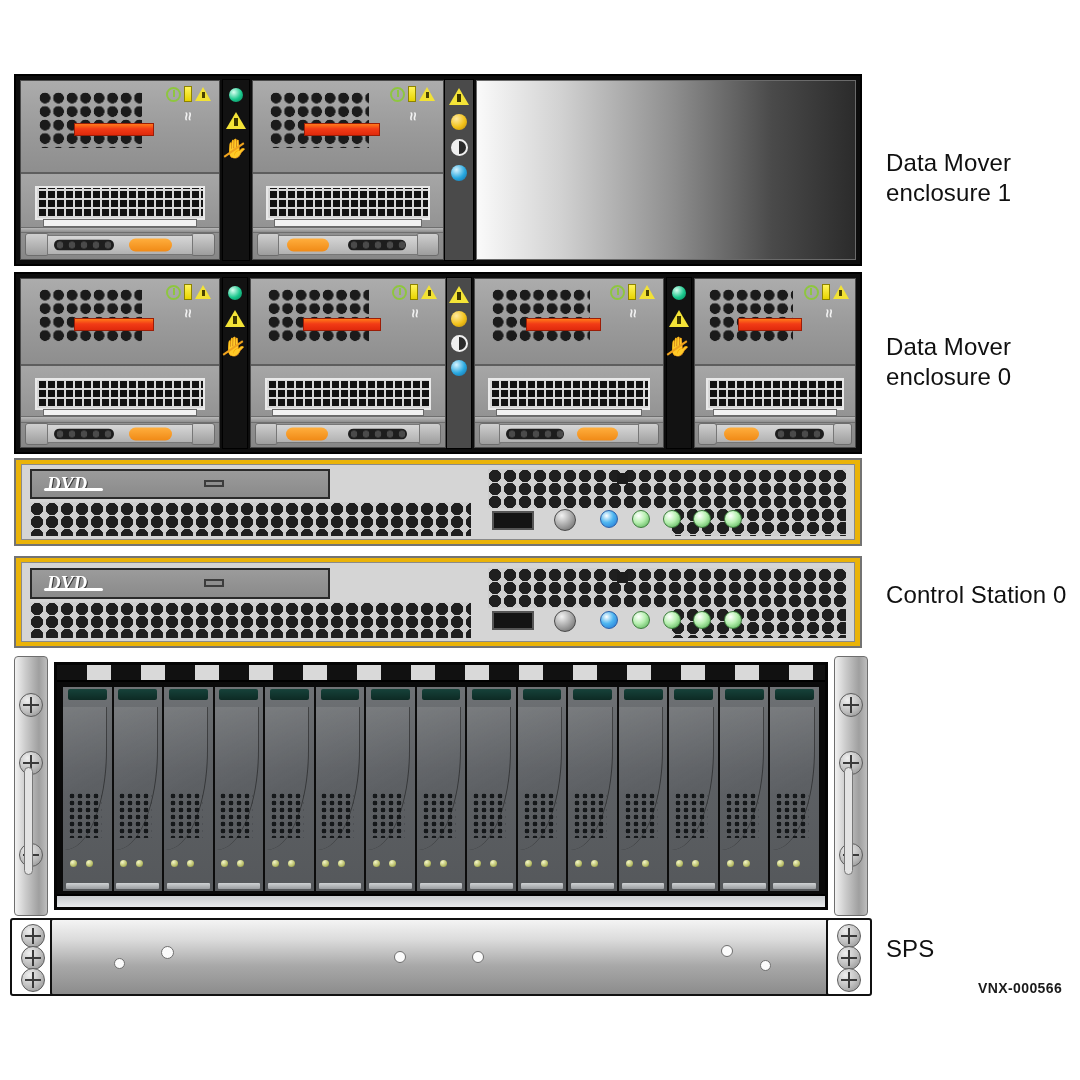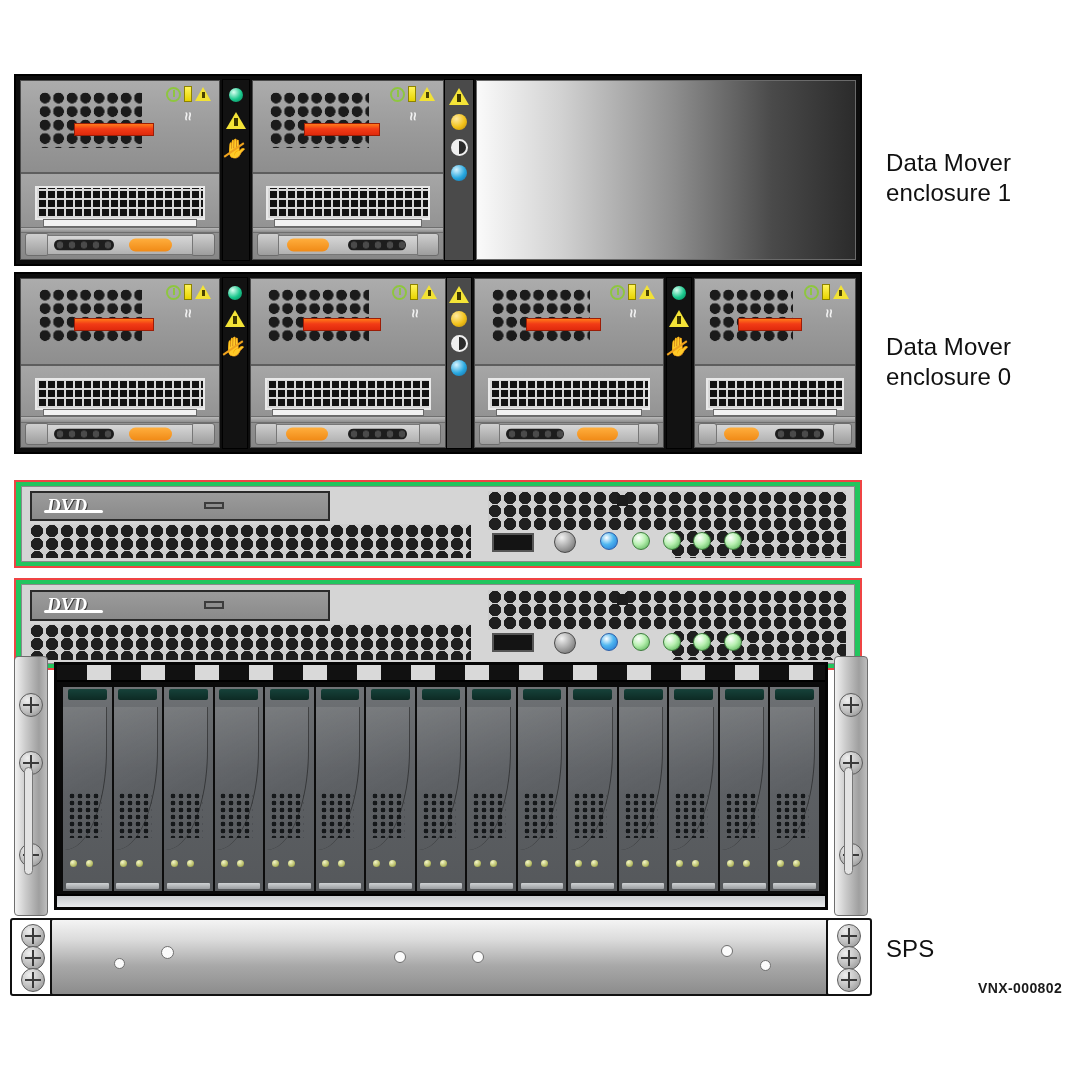--- a/index.html
+++ b/index.html
@@ -100,21 +100,21 @@
   .hand{color:#f0a31e;font-size:19px;line-height:19px;position:relative;}
   .hand:after{content:"";position:absolute;left:-2px;top:50%;width:24px;height:2px;
       background:#f0a31e;transform:rotate(-35deg);}
 
   
   .filler{position:absolute;top:4px;bottom:4px;
       background:linear-gradient(90deg,#fafafa 0%,#d2d2d2 22%,#8e8e8e 52%,#4a4a4a 78%,#2b2b2b 100%);
       border:1px solid #6a6a6a;box-sizing:border-box;}
 
   
-  .cs{position:absolute;background:#22c55e;border:2px solid #ef4444;box-sizing:border-box;margin-top:22px;}
+  .cs{position:absolute;background:#eab308;border:2px solid #737373;box-sizing:border-box;}
   .cs-inner{position:absolute;left:5px;right:5px;top:4px;bottom:4px;
       background:#d5d5d5;border:1px solid #8a8a8a;box-sizing:border-box;}
   .dvd{position:absolute;left:1%;top:6%;width:36%;height:40%;
       background:linear-gradient(180deg,#9b9b9b,#8a8a8a);border:2px solid #2a2a2a;box-sizing:border-box;}
   .dvd-text{position:absolute;left:5%;top:8%;font-family:"Liberation Serif",serif;
       font-style:italic;font-weight:bold;font-size:19px;color:#ffffff;
       text-shadow:1px 1px 0 #3a3a3a;}
   .dvd-underline{position:absolute;left:4%;top:66%;width:20%;height:3px;background:#fff;border-radius:2px;}
   .dvd-slot{position:absolute;left:58%;top:34%;width:7%;height:28%;
       background:#8e8e8e;border:2px solid #3c3c3c;box-sizing:border-box;}
@@ -612,17 +612,18 @@
       <span class="screw" style="left:9px;top:4px;"></span>
       <span class="screw" style="left:9px;top:26px;"></span>
       <span class="screw" style="left:9px;top:48px;"></span>
     </div>
   </div>
 
   <div class="lbl" style="left:886px;top:148px;">Data Mover
 enclosure 1</div>
   <div class="lbl" style="left:886px;top:332px;">Data Mover
 enclosure 0</div>
+  <div class="lbl" style="left:886px;top:580px;">Control Station 0</div>
   <div class="lbl" style="left:886px;top:934px;">SPS</div>
 
-  <div class="code" style="left:978px;top:980px;">VNX-000802</div>
+  <div class="code" style="left:978px;top:980px;">VNX-000566</div>
 
 </div>
 
 </body></html>

